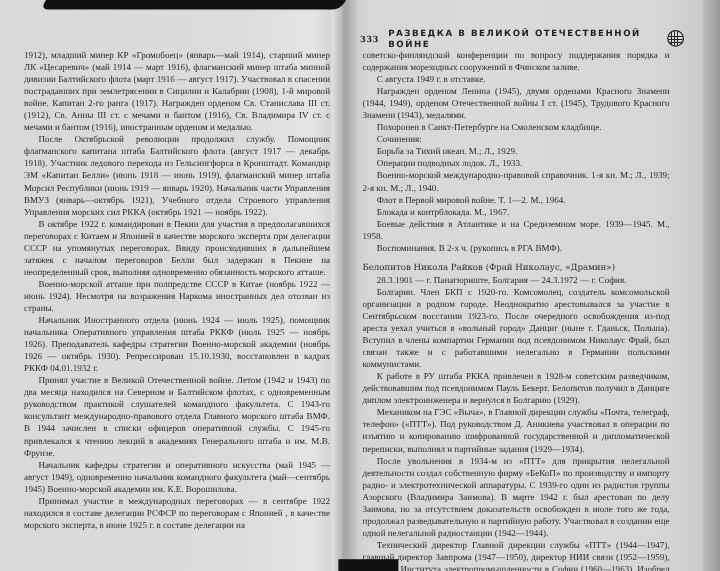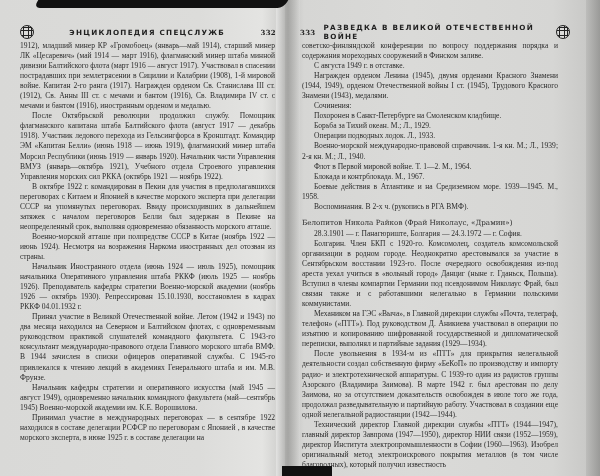--- a/index.html
+++ b/index.html
@@ -65,25 +65,20 @@
   .entry-title {
     font-weight:normal; text-indent:0 !important; margin-top:6px !important; margin-bottom:1px !important;
     font-family:"DejaVu Serif", serif; font-size:7.2px;
   }
 </style>
 </head>
 <body>
 
 <div class="spread">
   <div class="page page-left">
-    <div class="header header-left">
-      <span class="globe"></span>
-      <span class="running-title">ЭНЦИКЛОПЕДИЯ СПЕЦСЛУЖБ</span>
-      <span class="page-num">332</span>
-    </div>
     <div class="text-block text-left">
       <p class="noindent">1912), младший минер КР «Громобоец» (январь—май 1914), старший минер ЛК «Цесаревич» (май 1914 — март 1916), флагманский минер штаба минной дивизии Балтийского флота (март 1916 — август 1917). Участвовал в спасении пострадавших при землетрясении в Сицилии и Калабрии (1908), 1-й мировой войне. Капитан 2-го ранга (1917). Награжден орденом Св. Станислава III ст. (1912), Св. Анны III ст. с мечами и бантом (1916), Св. Владимира IV ст. с мечами и бантом (1916), иностранным орденом и медалью.</p>
       <p>После Октябрьской революции продолжил службу. Помощник флагманского капитана штаба Балтийского флота (август 1917 — декабрь 1918). Участник ледового перехода из Гельсингфорса в Кронштадт. Командир ЭМ «Капитан Белли» (июнь 1918 — июнь 1919), флагманский минер штаба Морсил Республики (июнь 1919 — январь 1920). Начальник части Управления ВМУЗ (январь—октябрь 1921), Учебного отдела Строевого управления Управления морских сил РККА (октябрь 1921 — ноябрь 1922).</p>
       <p>В октябре 1922 г. командирован в Пекин для участия в предполагавшихся переговорах с Китаем и Японией в качестве морского эксперта при делегации СССР на упомянутых переговорах. Ввиду происходивших в дальнейшем затяжек с началом переговоров Белли был задержан в Пекине на неопределенный срок, выполняя одновременно обязанность морского атташе.</p>
       <p>Военно-морской атташе при полпредстве СССР в Китае (ноябрь 1922 — июнь 1924). Несмотря на возражения Наркома иностранных дел отозван из страны.</p>
       <p>Начальник Иностранного отдела (июнь 1924 — июль 1925), помощник начальника Оперативного управления штаба РККФ (июль 1925 — ноябрь 1926). Преподаватель кафедры стратегии Военно-морской академии (ноябрь 1926 — октябрь 1930). Репрессирован 15.10.1930, восстановлен в кадрах РККФ 04.01.1932 г.</p>
       <p>Принял участие в Великой Отечественной войне. Летом (1942 и 1943) по два месяца находился на Северном и Балтийском флотах, с одновременным руководством практикой слушателей командного факультета. С 1943-го консультант международно-правового отдела Главного морского штаба ВМФ. В 1944 зачислен в списки офицеров оперативной службы. С 1945-го привлекался к чтению лекций в академиях Генерального штаба и им. М.В. Фрунзе.</p>
       <p>Начальник кафедры стратегии и оперативного искусства (май 1945 — август 1949), одновременно начальник командного факультета (май—сентябрь 1945) Военно-морской академии им. К.Е. Ворошилова.</p>
       <p>Принимал участие в международных переговорах — в сентябре 1922 находился в составе делегации РСФСР по переговорам с Японией , в качестве морского эксперта, в июне 1925 г. в составе делегации на</p>
     </div>
@@ -95,32 +90,33 @@
   <div class="header header-right">
     <span class="page-num">333</span>
     <span class="running-title">РАЗВЕДКА В ВЕЛИКОЙ ОТЕЧЕСТВЕННОЙ ВОЙНЕ</span>
     <span class="globe"></span>
   </div>
 
   <div class="text-block text-right">
     <p class="noindent">советско-финляндской конференции по вопросу поддержания порядка и содержания мореходных сооружений в Финском заливе.</p>
     <p>С августа 1949 г. в отставке.</p>
     <p>Награжден орденом Ленина (1945), двумя орденами Красного Знамени (1944, 1949), орденом Отечественной войны I ст. (1945), Трудового Красного Знамени (1943), медалями.</p>
+    <p>Похоронен в Санкт-Петербурге на Смоленском кладбище.</p>
     <p>Сочинения:</p>
-    <p>Похоронен в Санкт-Петербурге на Смоленском кладбище.</p>
     <p>Борьба за Тихий океан. М.; Л., 1929.</p>
     <p>Операции подводных лодок. Л., 1933.</p>
     <p>Военно-морской международно-правовой справочник. 1-я кн. М.; Л., 1939; 2-я кн. М.; Л., 1940.</p>
     <p>Флот в Первой мировой войне. Т. 1—2. М., 1964.</p>
     <p>Блокада и контрблокада. М., 1967.</p>
     <p>Боевые действия в Атлантике и на Средиземном море. 1939—1945. М., 1958.</p>
     <p>Воспоминания. В 2-х ч. (рукопись в РГА ВМФ).</p>
     <p class="entry-title">Белопитов Никола Райков (Фрай Николаус, «Драмин»)</p>
     <p>28.3.1901 — г. Панагюриште, Болгария — 24.3.1972 — г. София.</p>
     <p>Болгарин. Член БКП с 1920-го. Комсомолец, создатель комсомольской организации в родном городе. Неоднократно арестовывался за участие в Сентябрьском восстании 1923-го. После очередного освобождения из-под ареста уехал учиться в «вольный город» Данциг (ныне г. Гданьск, Польша). Вступил в члены компартии Германии под псевдонимом Николаус Фрай, был связан также и с работавшими нелегально в Германии польскими коммунистами.</p>
+    <p>К работе в РУ штаба РККА привлечен в 1928-м советским разведчиком, действовавшим под псевдонимом Пауль Бекерт. Белопитов получил в Данциге диплом электроинженера и вернулся в Болгарию (1929).</p>
     <p>Механиком на ГЭС «Выча», в Главной дирекции службы «Почта, телеграф, телефон» («ПТТ»). Под руководством Д. Аникиева участвовал в операции по изъятию и копированию шифрованной государственной и дипломатической переписки, выполнял и партийные задания (1929—1934).</p>
     <p>После увольнения в 1934-м из «ПТТ» для прикрытия нелегальной деятельности создал собственную фирму «БеКоП» по производству и импорту радио- и электротехнической аппаратуры. С 1939-го один из радистов группы Азорского (Владимира Заимова). В марте 1942 г. был арестован по делу Заимова, но за отсутствием доказательств освобожден в июле того же года, продолжал разведывательную и партийную работу. Участвовал в создании еще одной нелегальной радиостанции (1942—1944).</p>
     <p>Технический директор Главной дирекции службы «ПТТ» (1944—1947), главный директор Завпрома (1947—1950), директор НИИ связи (1952—1959), директор Института электропромышленности в Софии (1960—1963). Изобрел оригинальный метод электроискрового покрытия металлов (в том числе благородных), который получил известность</p>
   </div>
 
   <div class="gutter-shadow"></div>
   <div class="top-dark"></div>
   <div class="right-edge"></div>
   <div class="bottom-dark"></div>
 </div>

